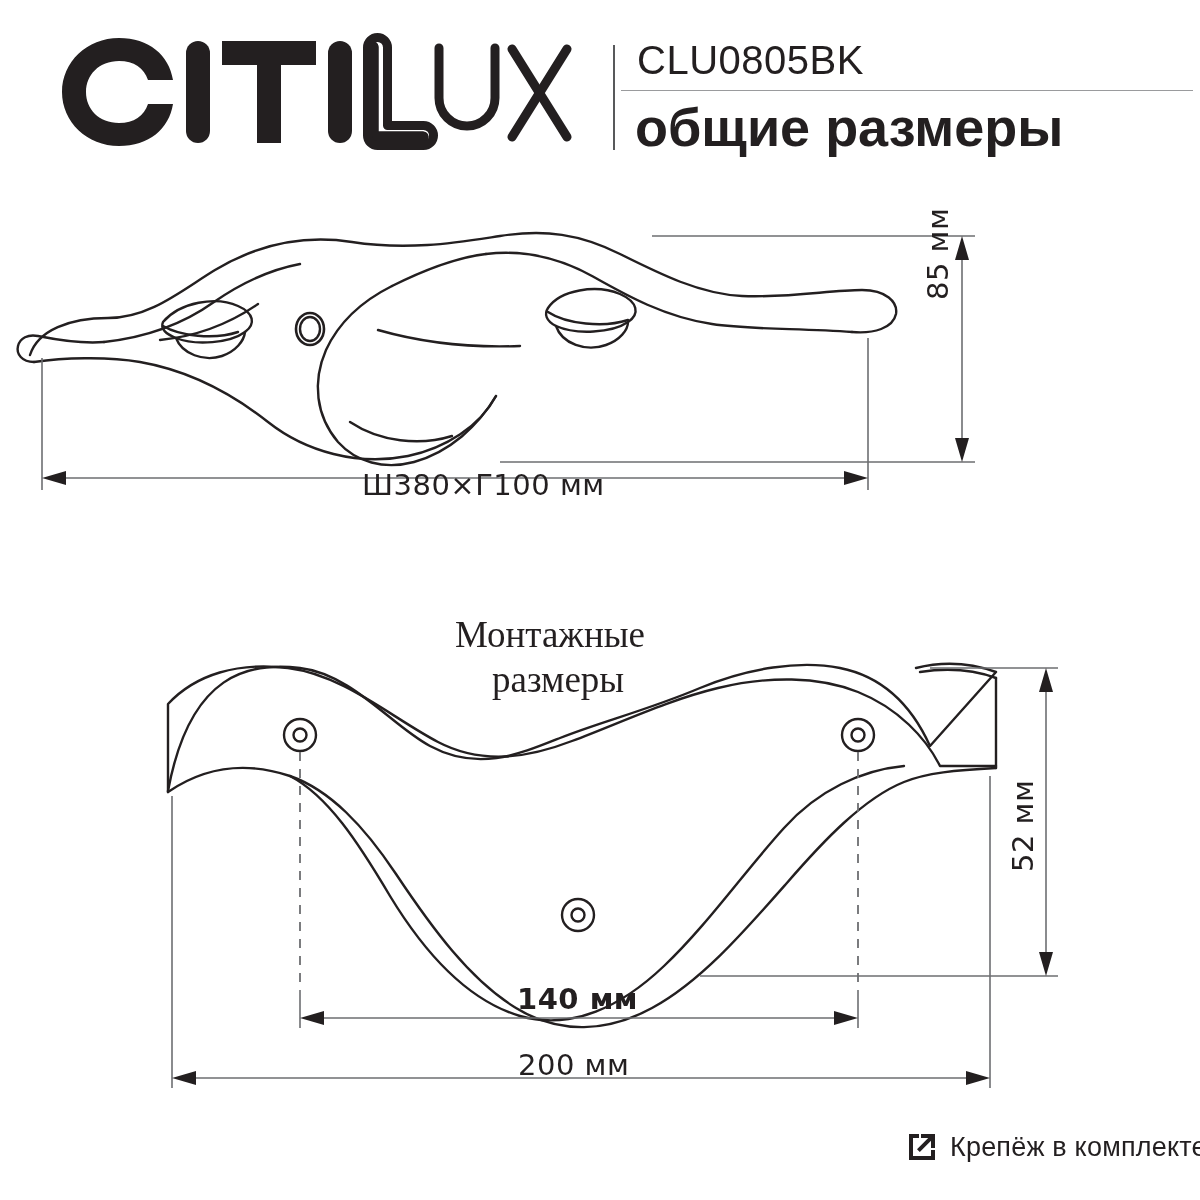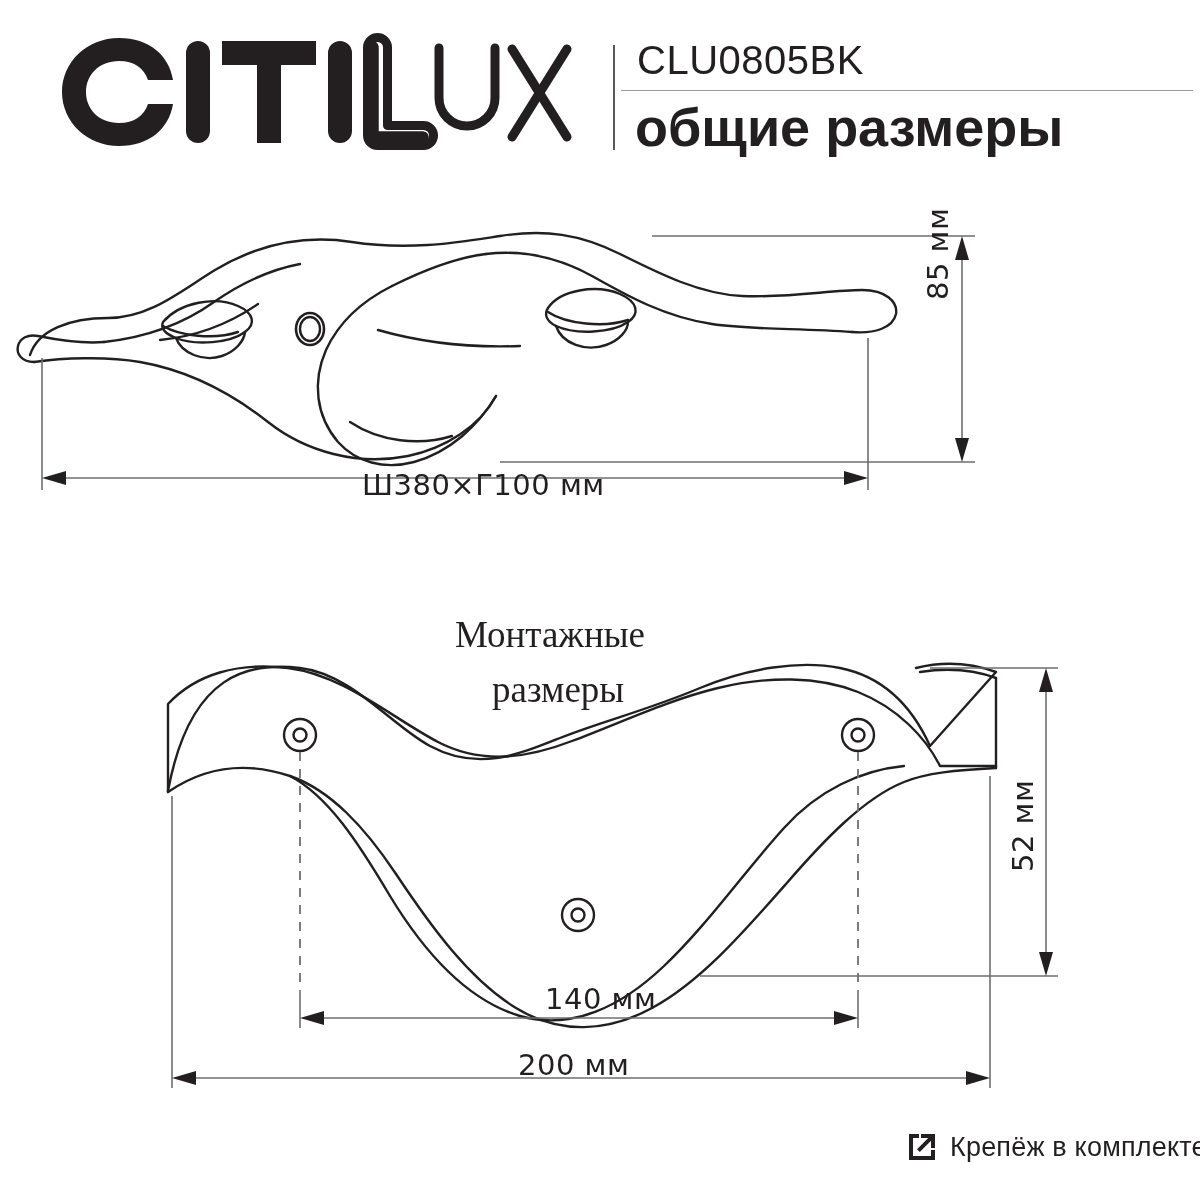--- a/index.html
+++ b/index.html
@@ -271,23 +271,23 @@
       <polygon points="1046,478 1039,502 1053,502"></polygon>
       <polygon points="1046,786 1039,762 1053,762"></polygon>
     </g>
   </svg>
 
   <div class="dimtxt" style="left:345px;top:468px;margin-left:17px;">Ш380×Г100 мм</div>
 
   <div class="dimtxt" style="left:921px;top:300px;transform:rotate(-90deg);transform-origin:left top;">85 мм</div>
 
   <div class="mountlbl" style="left:455px;top:612px;">Монтажные</div>
-  <div class="mountlbl" style="left:492px;top:657px;margin-top:10px;">размеры</div>
-
-  <div class="dimtxt" style="left:545px;top:982px;">140 мм</div>
+  <div class="mountlbl" style="left:492px;top:657px;">размеры</div>
+
+  <div class="dimtxt" style="left:517px;top:982px;font-weight:bold;">140 мм</div>
 
   <div class="dimtxt" style="left:518px;top:1048px;">200 мм</div>
 
   <div class="dimtxt" style="left:1006px;top:872px;transform:rotate(-90deg);transform-origin:left top;">52 мм</div>
 
   <div class="footer">
     <svg width="34" height="34" viewBox="0 0 34 34">
       <path d="M4 4 h10 v4 H8 v18 h18 v-6 h4 v10 H4 Z" fill="#231f20"></path>
       <path d="M30 4 v14 h-4 V10.8 L14.8 22 L12 19.2 L23.2 8 H16 V4 Z" fill="#231f20"></path>
     </svg>

